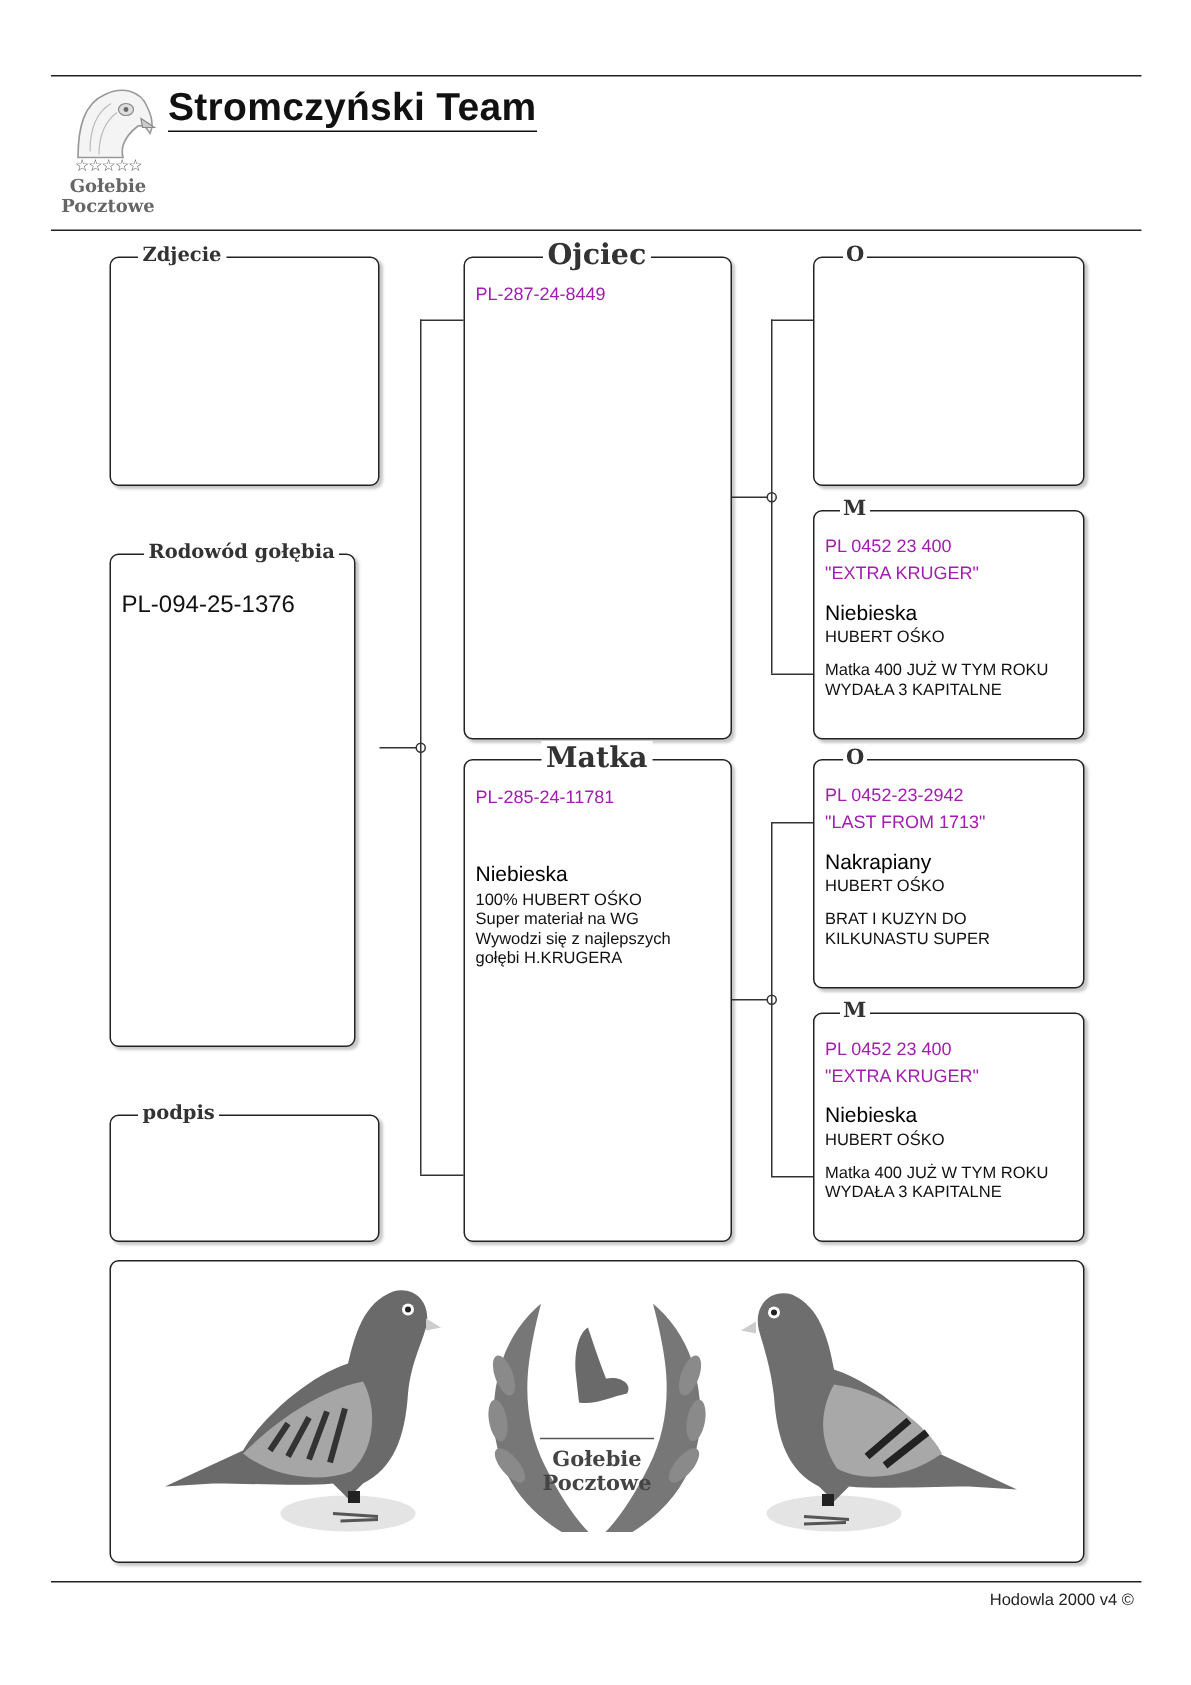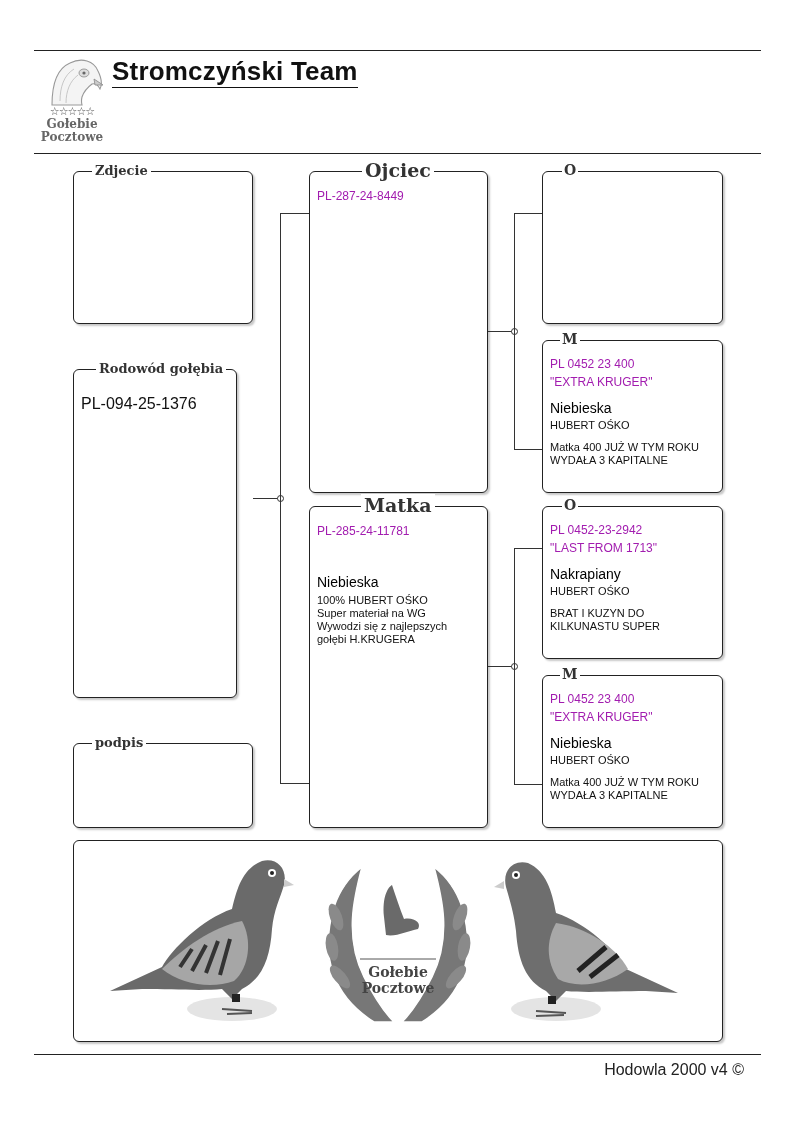--- a/index.html
+++ b/index.html
@@ -33,21 +33,21 @@
   .line { font-size:11px; line-height:13px; color:#111; }
   .color { font-size:14px; line-height:17px; color:#000000; }
   .content { position:absolute; left:7px; right:4px; }
 
   
   .vline { position:absolute; width:0; border-left:1.3px solid #333; }
   .hline { position:absolute; height:0; border-top:1.3px solid #333; }
   .node { position:absolute; width:5px; height:5px; border:1px solid #333; border-radius:50%;
           background:#fff; }
 
-  .footer { position:absolute; right:50px; top:1061px; font-size:16px; color:#222; }
+  .footer { position:absolute; right:38px; top:1061px; font-size:11px; color:#222; }
   .banner svg { display:block; }
 </style>
 </head>
 <body>
 
 <div class="hr" style="top:50px"></div>
 
 <div class="logo">
   <svg class="logo-head" viewBox="0 0 56 52">
     <path d="M4 50 C4 30 8 14 22 8 C34 2 46 6 50 16 C53 22 55 28 52 34 C50 30 47 28 44 29 C40 32 36 36 34 42 C33 46 34 50 34 50 Z" fill="#f4f4f4" stroke="#999" stroke-width="1.1"></path>

